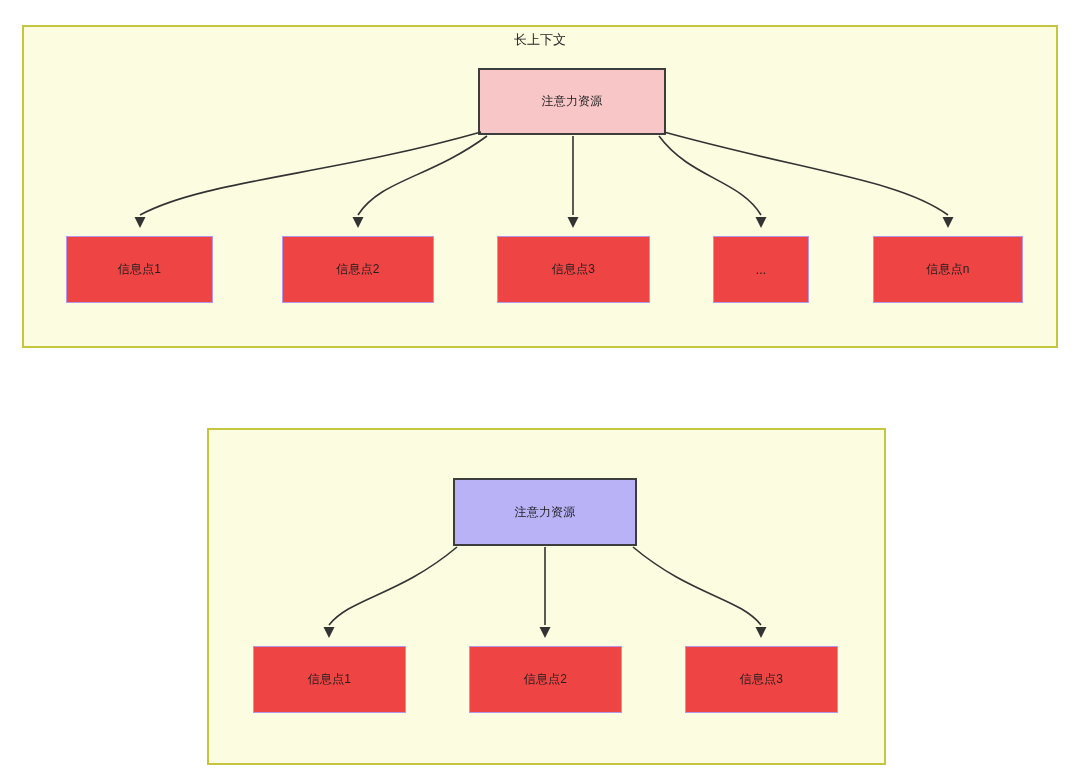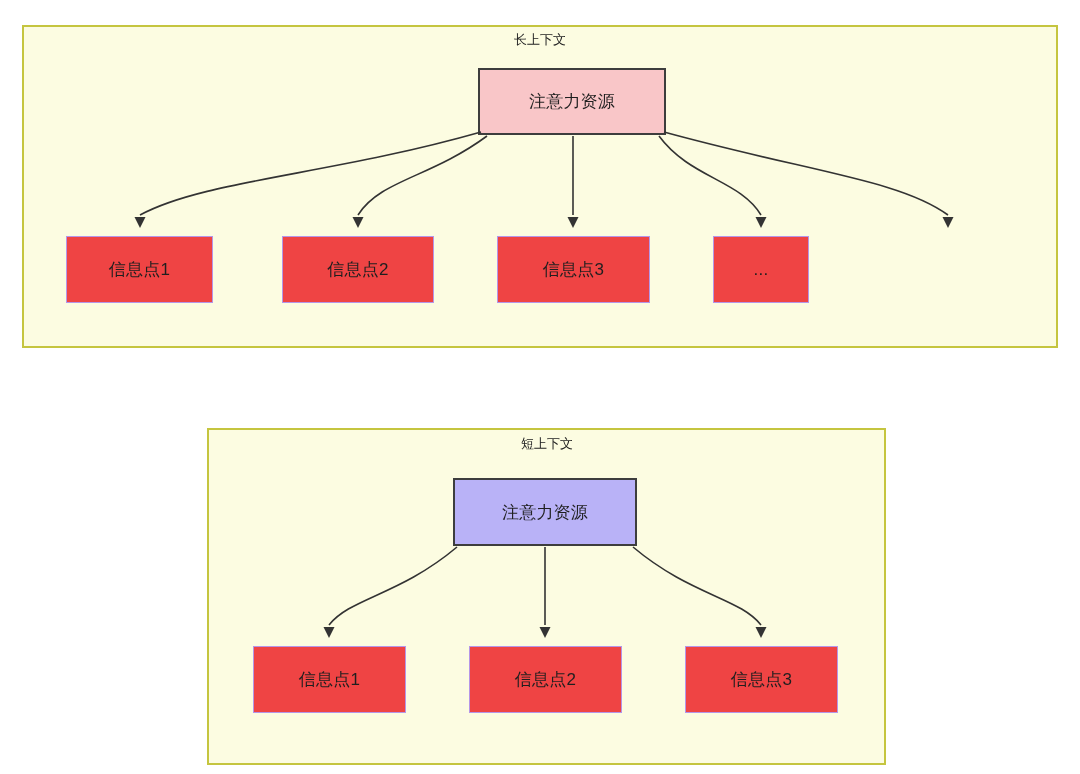--- a/index.html
+++ b/index.html
@@ -33,21 +33,21 @@
     color: #222222;
     line-height: 20px;
     white-space: nowrap;
   }
   .node {
     position: absolute;
     box-sizing: border-box;
     display: flex;
     align-items: center;
     justify-content: center;
-    font-size: 17px;
+    font-size: 12px;
     color: #1f1f1f;
     white-space: nowrap;
     letter-spacing: 0.2px;
     text-align: right;
   }
   .node-attention-long {
     background: #f9c6c8;
     border: 2.5px solid #3d3d3d;
   }
   .node-attention-short {
@@ -83,23 +83,23 @@
 
   <div class="panel" id="panel-long" style="left: 22px; top: 25px; width: 1036px; height: 323px;"></div>
   <div class="panel-title" id="title-long" style="left: 448px; top: 30px; width: 184px;">长上下文</div>
 
   <div class="node node-attention-long" id="node-attention-long" style="left: 478px; top: 68px; width: 188px; height: 67px;">注意力资源</div>
 
   <div class="node node-info" id="node-info-1" style="left: 66px; top: 236px; width: 147px; height: 67px;">信息点1</div>
   <div class="node node-info" id="node-info-2" style="left: 282px; top: 236px; width: 152px; height: 67px;">信息点2</div>
   <div class="node node-info" id="node-info-3" style="left: 497px; top: 236px; width: 153px; height: 67px;">信息点3</div>
   <div class="node node-info" id="node-info-ellipsis" style="left: 713px; top: 236px; width: 96px; height: 67px;">...</div>
+  <div class="node node-info" id="node-info-n" style="left: 873px; top: 236px; width: 150px; height: 67px;">信息点n</div>
 
   <div class="panel" id="panel-short" style="left: 207px; top: 428px; width: 679px; height: 337px;"></div>
-  <div class="panel-title" id="title-short" style="left: 455px; top: 434px; width: 184px;">短上下文</div>
 
   <div class="node node-attention-short" id="node-attention-short" style="left: 453px; top: 478px; width: 184px; height: 68px;">注意力资源</div>
 
   <div class="node node-info" id="node-short-info-1" style="left: 253px; top: 646px; width: 153px; height: 67px;">信息点1</div>
   <div class="node node-info" id="node-short-info-2" style="left: 469px; top: 646px; width: 153px; height: 67px;">信息点2</div>
   <div class="node node-info" id="node-short-info-3" style="left: 685px; top: 646px; width: 153px; height: 67px;">信息点3</div>
 
   <svg class="edges" id="edge-layer" viewBox="0 0 1080 774">
       <path d="M 481 132 C 330 175 205 180 140 215"></path>
       <path d="M 487 136 C 430 178 380 180 358 215"></path>

